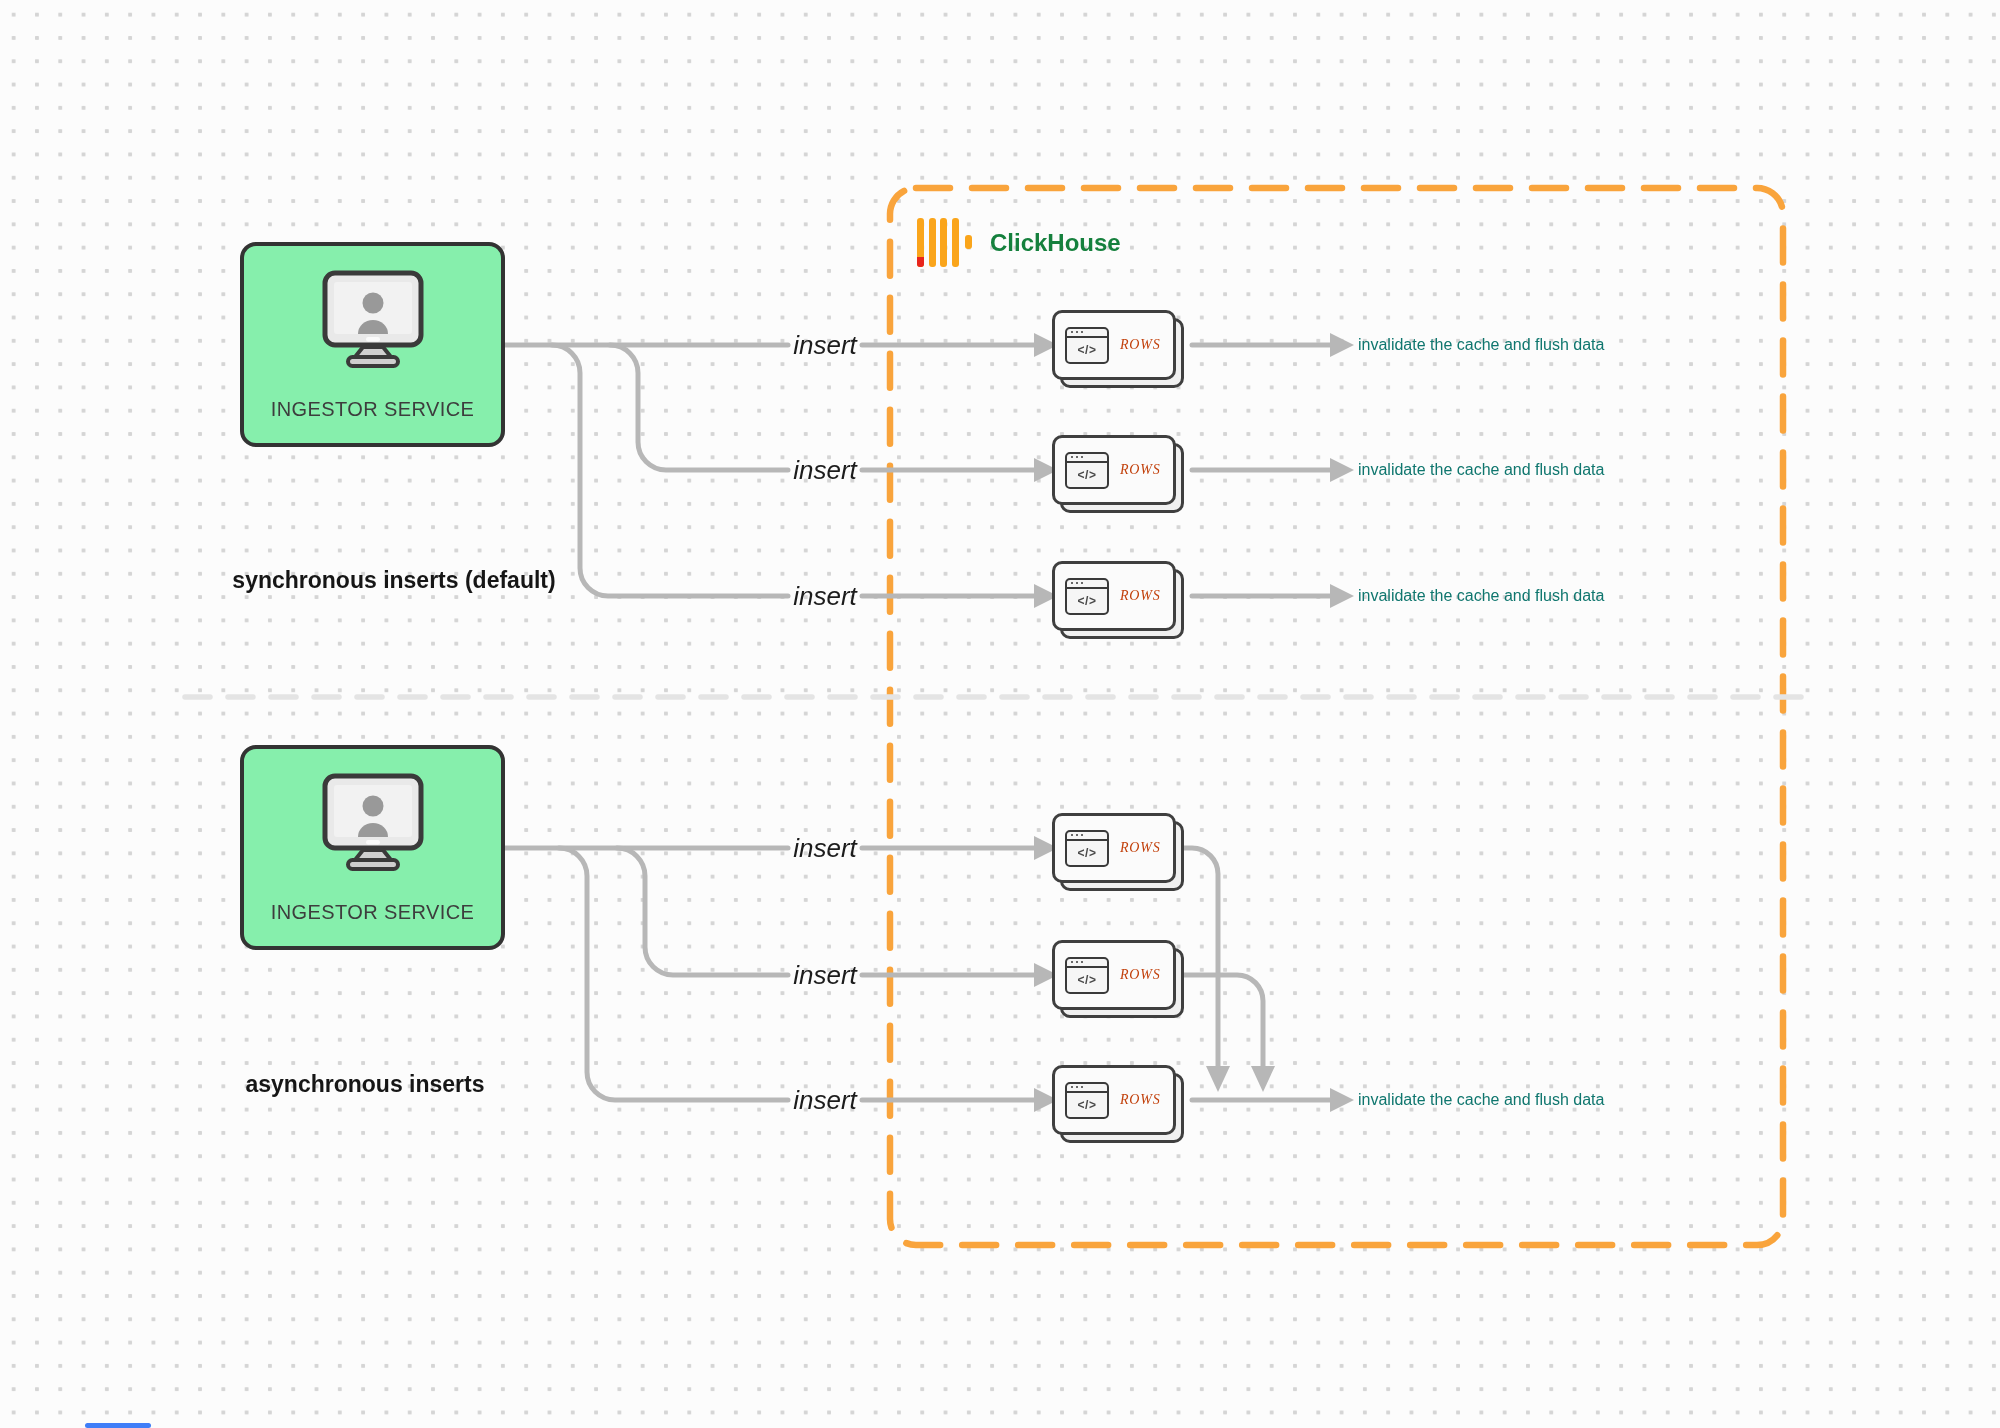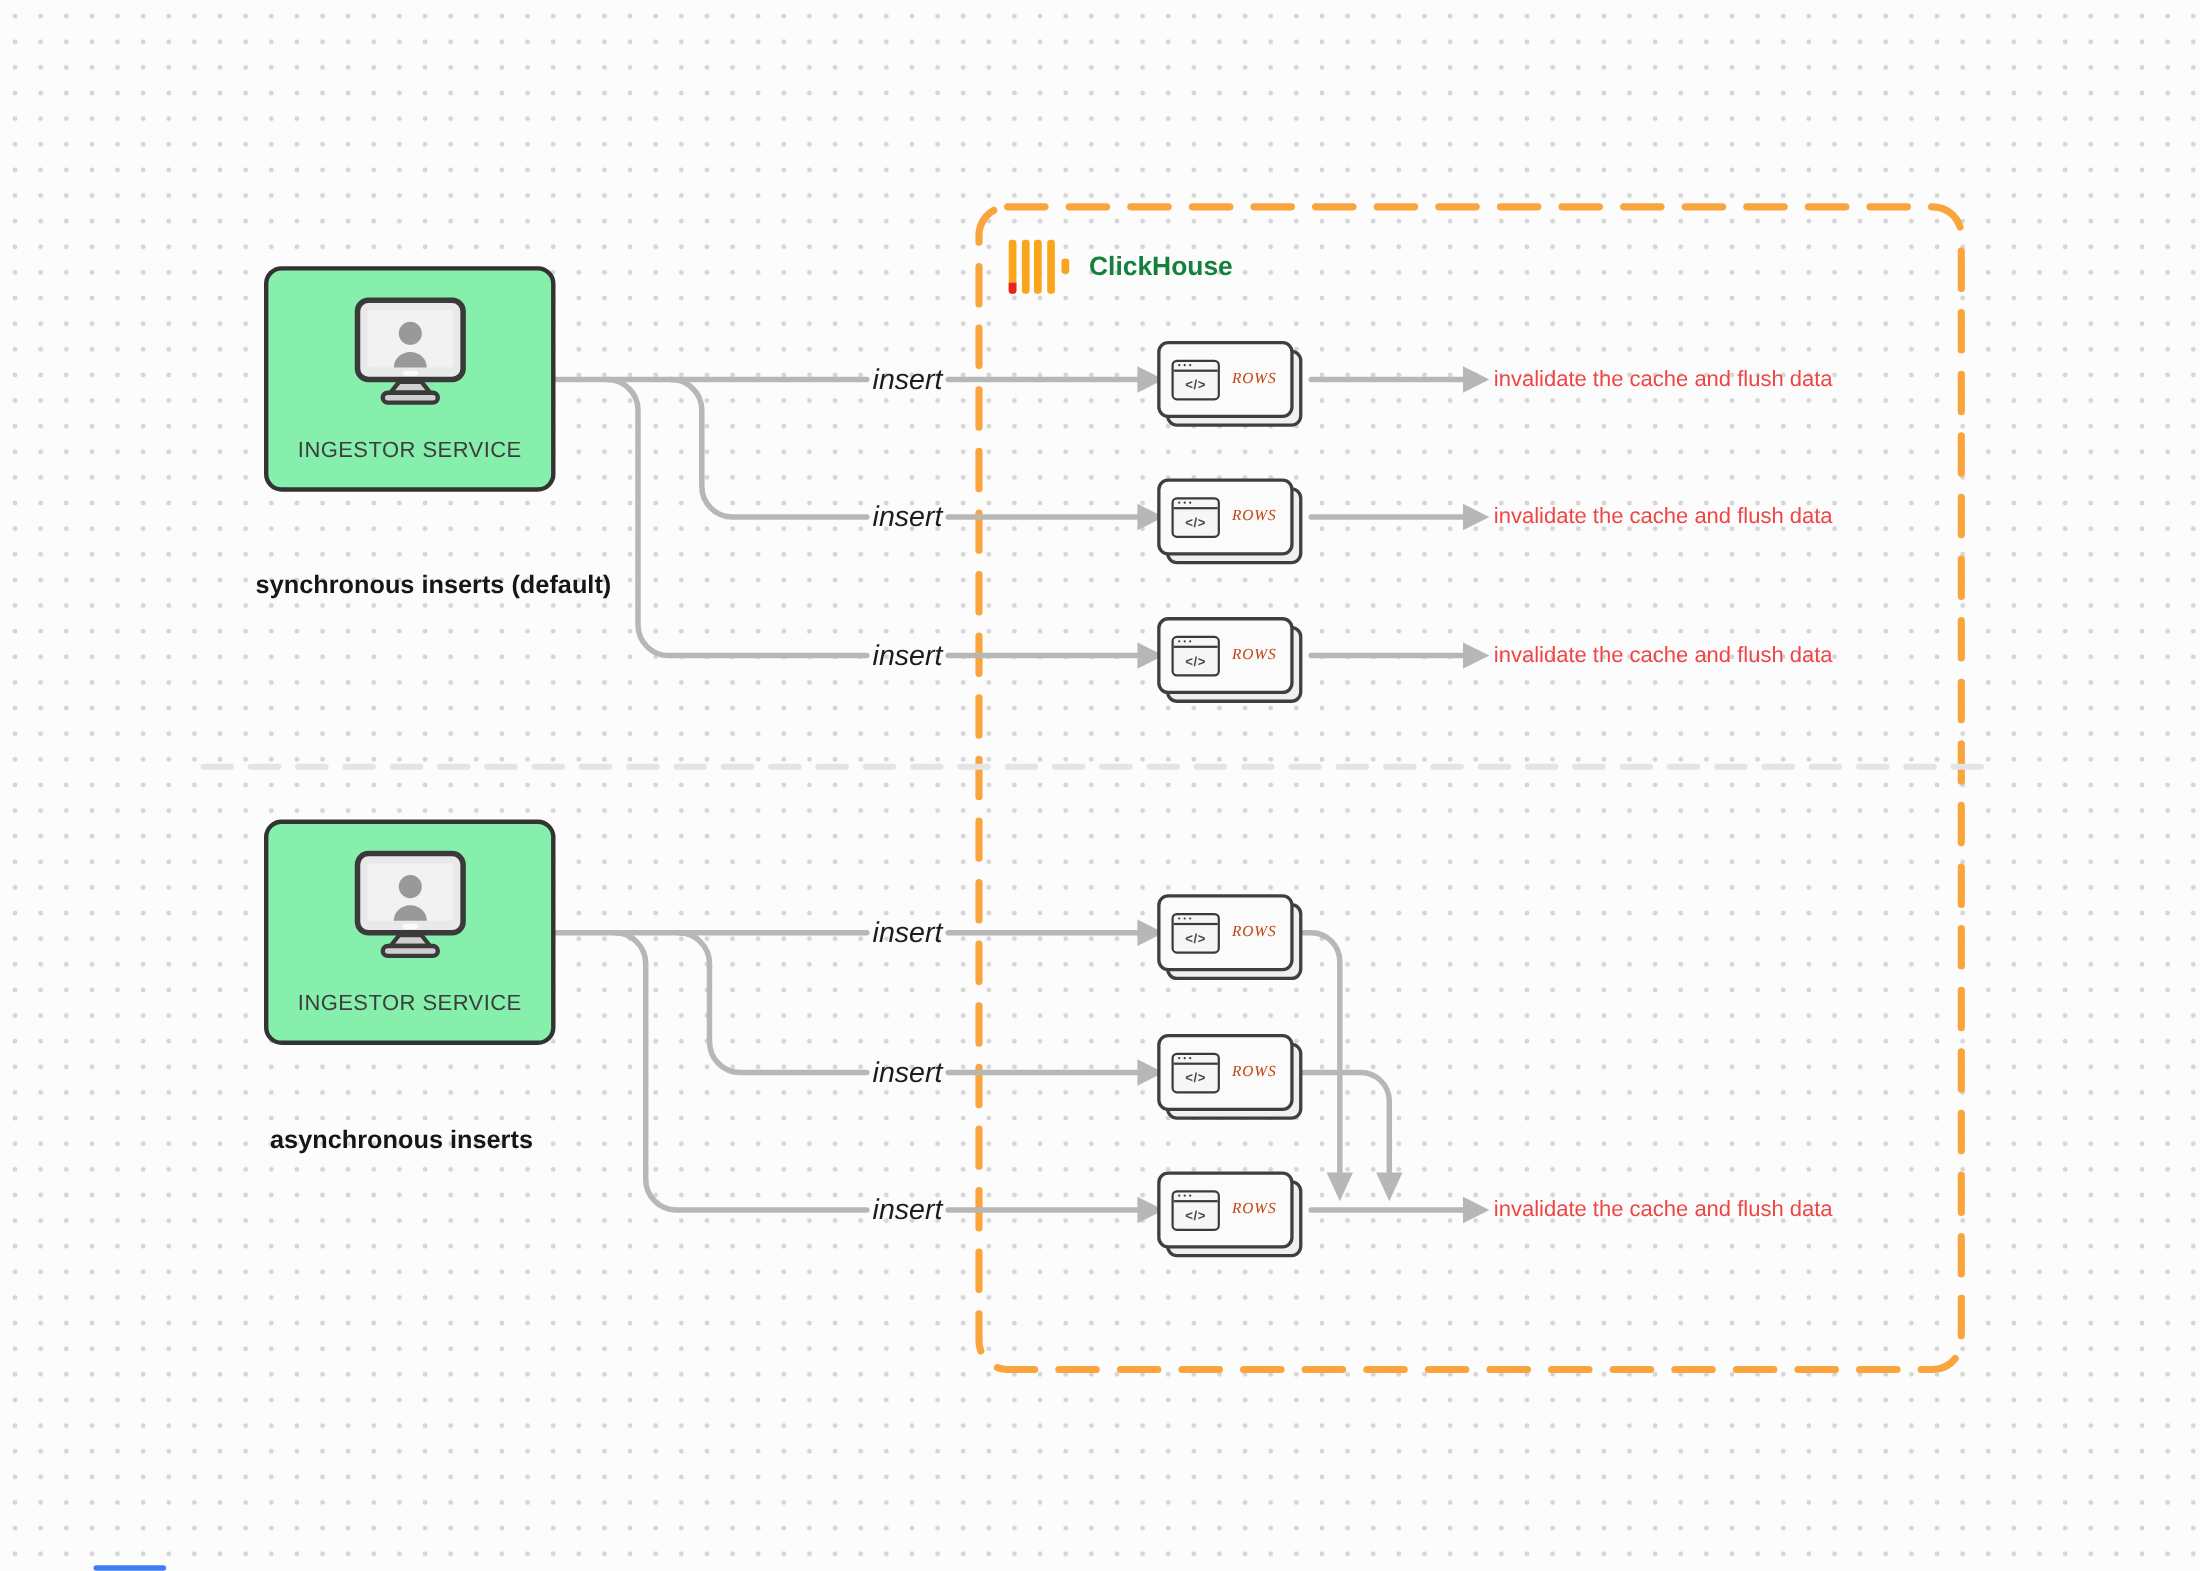--- a/index.html
+++ b/index.html
@@ -17,29 +17,29 @@
     background:#86efac;border:4px solid #333333;border-radius:16px;
   }
   .monitor-wrap{position:absolute;left:50%;top:24px;transform:translateX(-50%);}
   .service-label{
     position:absolute;left:0;width:100%;top:152px;text-align:center;
     font-size:20px;color:#3d3d3d;letter-spacing:0.4px;white-space:nowrap;
   }
 
   .caption{
     position:absolute;transform:translate(-50%,-50%);
-    font-size:23px;font-weight:bold;color:#161616;white-space:nowrap;
+    font-size:23px;font-weight:bold;color:#161616;white-space:nowrap;margin-top:48px;
   }
   .insert-label{
     position:absolute;transform:translate(-50%,-50%);
     font-size:26px;color:#1c1c1c;white-space:nowrap;font-style:italic;
   }
   .result-label{
     position:absolute;transform:translateY(-50%);
-    font-size:20px;color:#ef4444;white-space:nowrap;
+    font-size:16px;color:#0f766e;white-space:nowrap;
   }
 
   .rows-card-back{
     position:absolute;width:124px;height:70px;box-sizing:border-box;
     background:#f0f0f0;border:3px solid #3f3f3f;border-radius:10px;
   }
   .rows-card{
     position:absolute;width:124px;height:70px;box-sizing:border-box;
     background:#fbfbfb;border:3px solid #3f3f3f;border-radius:10px;
     display:flex;align-items:center;padding:0 10px;gap:11px;

